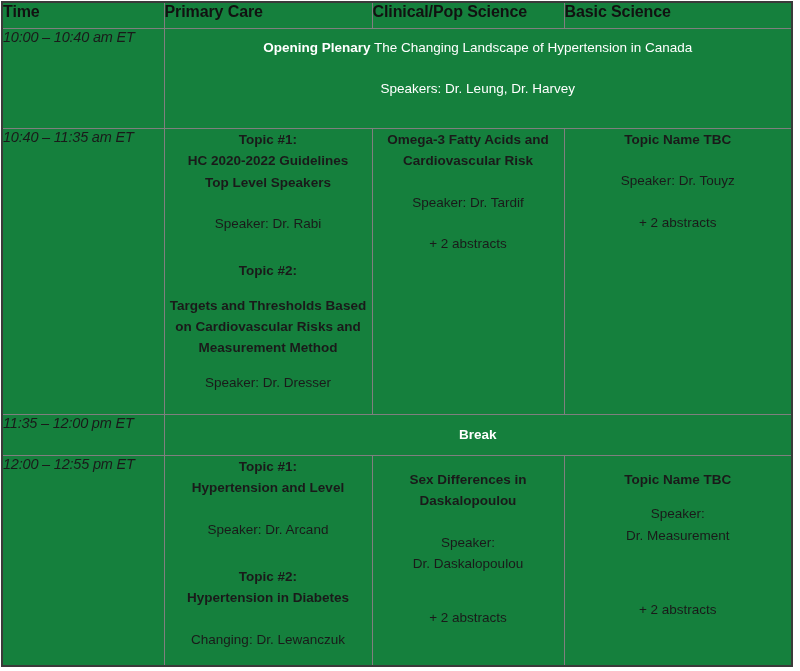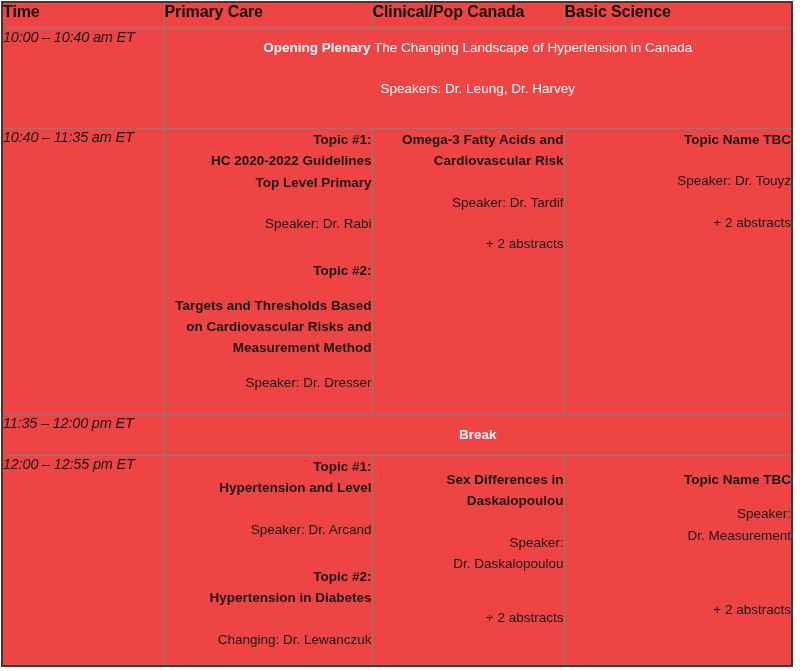--- a/index.html
+++ b/index.html
@@ -28,21 +28,21 @@
     width: 792px;
     height: 666px;
     border: 2px solid #3a3a3a;
   }
 
   table.schedule td,
   table.schedule th {
     border: 1px solid #7f7f7f;
     vertical-align: top;
     padding: 0;
-    background: #ef4444;
+    background: #15803d;
   }
 
   
   col.c-time   { width: 162px; }
   col.c-pc     { width: 208px; }
   col.c-cps    { width: 192px; }
   col.c-bs     { width: 228px; }
 
   
   thead th {
@@ -90,21 +90,21 @@
   .banner-inner .sub { font-size: 13.5px; }
   .banner-inner .spk { font-size: 13.5px; }
   .banner-inner .gap { display: block; height: 19px; }
 
   td.banner.break-banner .banner-inner {
     padding-top: 9px;
   }
 
   
   td.session {
-    text-align: right;
+    text-align: center;
     padding: 6px 6px 0 6px;
     font-size: 13.5px;
     color: #1a1a1a;
     line-height: 1.58;
   }
   .blk { margin: 0; }
   .blk .strong {
     font-weight: bold;
     display: block;
   }
@@ -123,21 +123,21 @@
       <col class="c-time">
       <col class="c-pc">
       <col class="c-cps">
       <col class="c-bs">
     </colgroup>
 
     <thead>
       <tr>
         <th>Time</th>
         <th>Primary Care</th>
-        <th>Clinical/Pop Canada</th>
+        <th>Clinical/Pop Science</th>
         <th>Basic Science</th>
       </tr>
     </thead>
 
     <tbody>
 
       <tr style="height:100px;">
         <td class="time-cell">10:00 – 10:40 am ET</td>
         <td class="banner" colspan="3">
           <div class="banner-inner">
@@ -149,21 +149,21 @@
         </td>
       </tr>
 
       <tr style="height:286px;">
         <td class="time-cell">10:40 – 11:35 am ET</td>
 
         <td class="session">
           <div class="blk">
             <span class="strong">Topic #1:</span>
             <span class="strong">HC 2020-2022 Guidelines</span>
-            <span class="strong">Top Level Primary</span>
+            <span class="strong">Top Level Speakers</span>
           </div>
           <div class="spacer-md"></div>
           <div class="blk">
             <span class="norm">Speaker: Dr. Rabi</span>
           </div>
           <div class="spacer-lg"></div>
           <div class="blk">
             <span class="strong">Topic #2:</span>
           </div>
           <div class="spacer-sm"></div>

